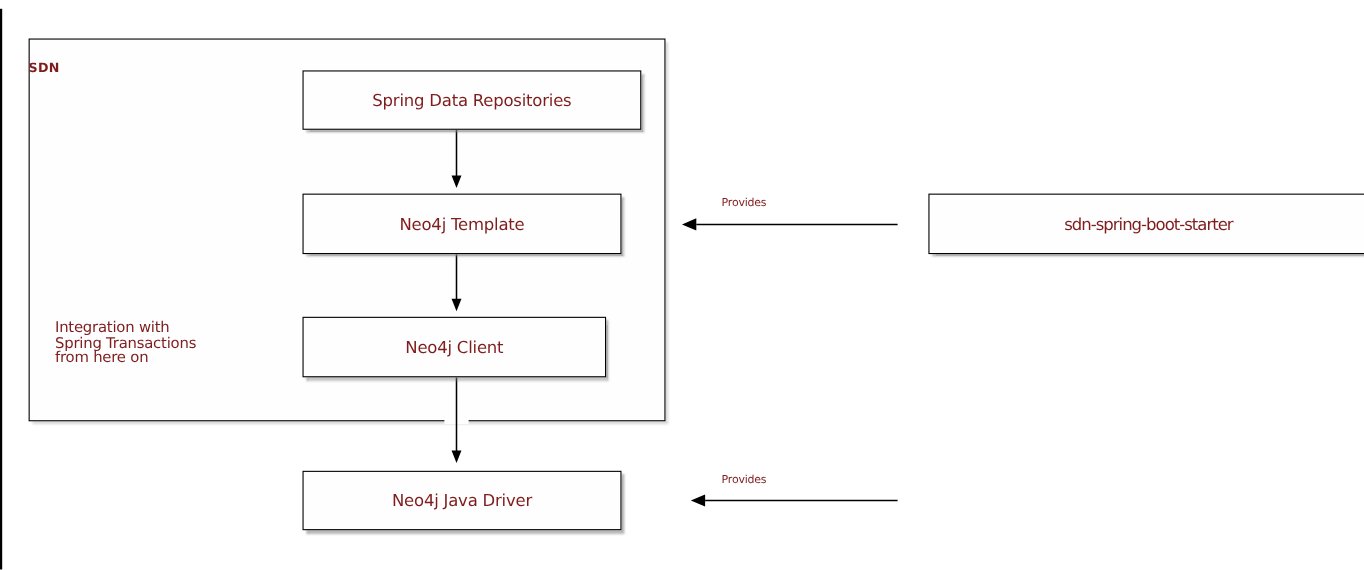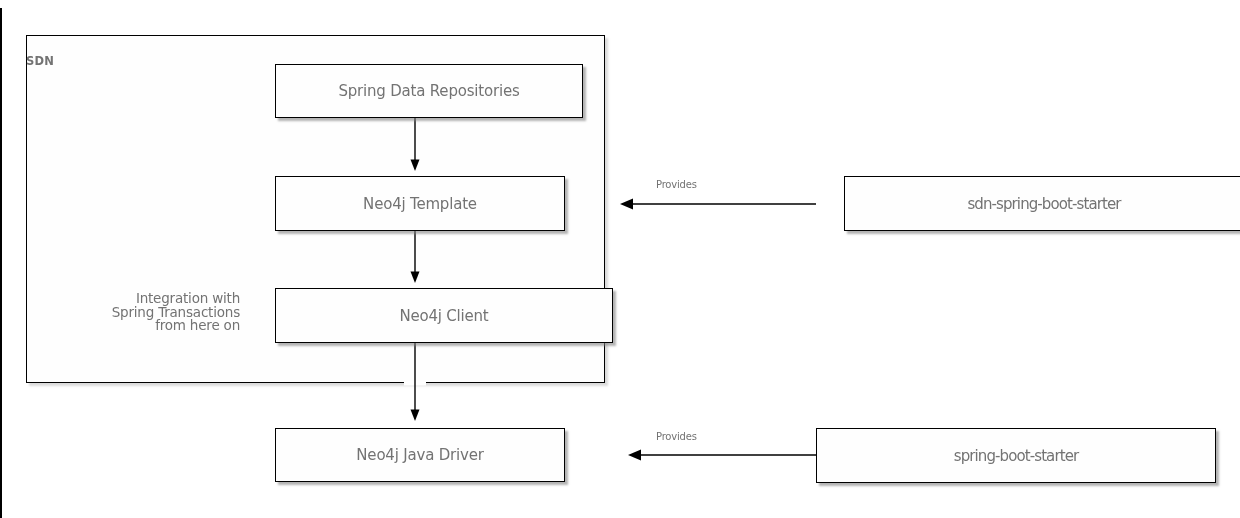--- a/index.html
+++ b/index.html
@@ -6,21 +6,21 @@
     margin: 0;
     padding: 0;
     background: #ffffff;
   }
   .canvas {
     position: relative;
     width: 1240px;
     height: 518px;
     background: #ffffff;
     font-family: "DejaVu Sans", "Liberation Sans", sans-serif;
-    color: #737373;
+    color: #7f1d1d;
     overflow: hidden;
   }
   
   .edge-line {
     position: absolute;
     left: 0;
     top: 8px;
     width: 2px;
     height: 510px;
     background: #000000;
@@ -46,37 +46,36 @@
   }
   .note-text {
     position: absolute;
     left: 50px;
     top: 292px;
     width: 190px;
     font-size: 13.5px;
     line-height: 13.5px;
     white-space: pre-line;
     letter-spacing: -0.2px;
-    text-align: right;
   }
   .node {
     position: absolute;
     border: 1.5px solid #000000;
     background: #fefefe;
     box-shadow: 3px 3px 2px rgba(130,130,130,0.6);
     box-sizing: border-box;
     display: flex;
     align-items: center;
     justify-content: center;
     font-size: 15px;
     letter-spacing: -0.2px;
   }
   .node-sdr    { left: 275px; top: 64px;  width: 308px; height: 54px; }
   .node-tmpl   { left: 275px; top: 176px; width: 290px; height: 55px; }
-  .node-client { left: 275px; top: 288px; width: 338px; height: 55px; }
+  .node-client { left: 275px; top: 288px; width: 276px; height: 55px; }
   .node-driver { left: 275px; top: 428px; width: 290px; height: 54px; }
   .node-sdnstarter    { left: 844px; top: 176px; width: 400px; height: 55px; }
   .node-springstarter { left: 816px; top: 428px; width: 400px; height: 55px; }
   .starter-label { letter-spacing: -0.9px; }
   .edge-label {
     position: absolute;
     font-size: 10px;
     letter-spacing: -0.2px;
   }
   .edge-label-top    { left: 656px; top: 179px; }
@@ -146,20 +145,17 @@
   </div>
 
   <div class="node node-driver">
     <span>Neo4j Java Driver</span>
   </div>
 
   <div class="node node-sdnstarter">
     <span class="starter-label">sdn-spring-boot-starter</span>
   </div>
 
-  <div class="node node-springstarter">
-    <span class="starter-label">spring-boot-starter</span>
-  </div>
 
   <div class="edge-label edge-label-top">Provides</div>
   <div class="edge-label edge-label-bottom">Provides</div>
 
 </div>
 
 </body></html>

